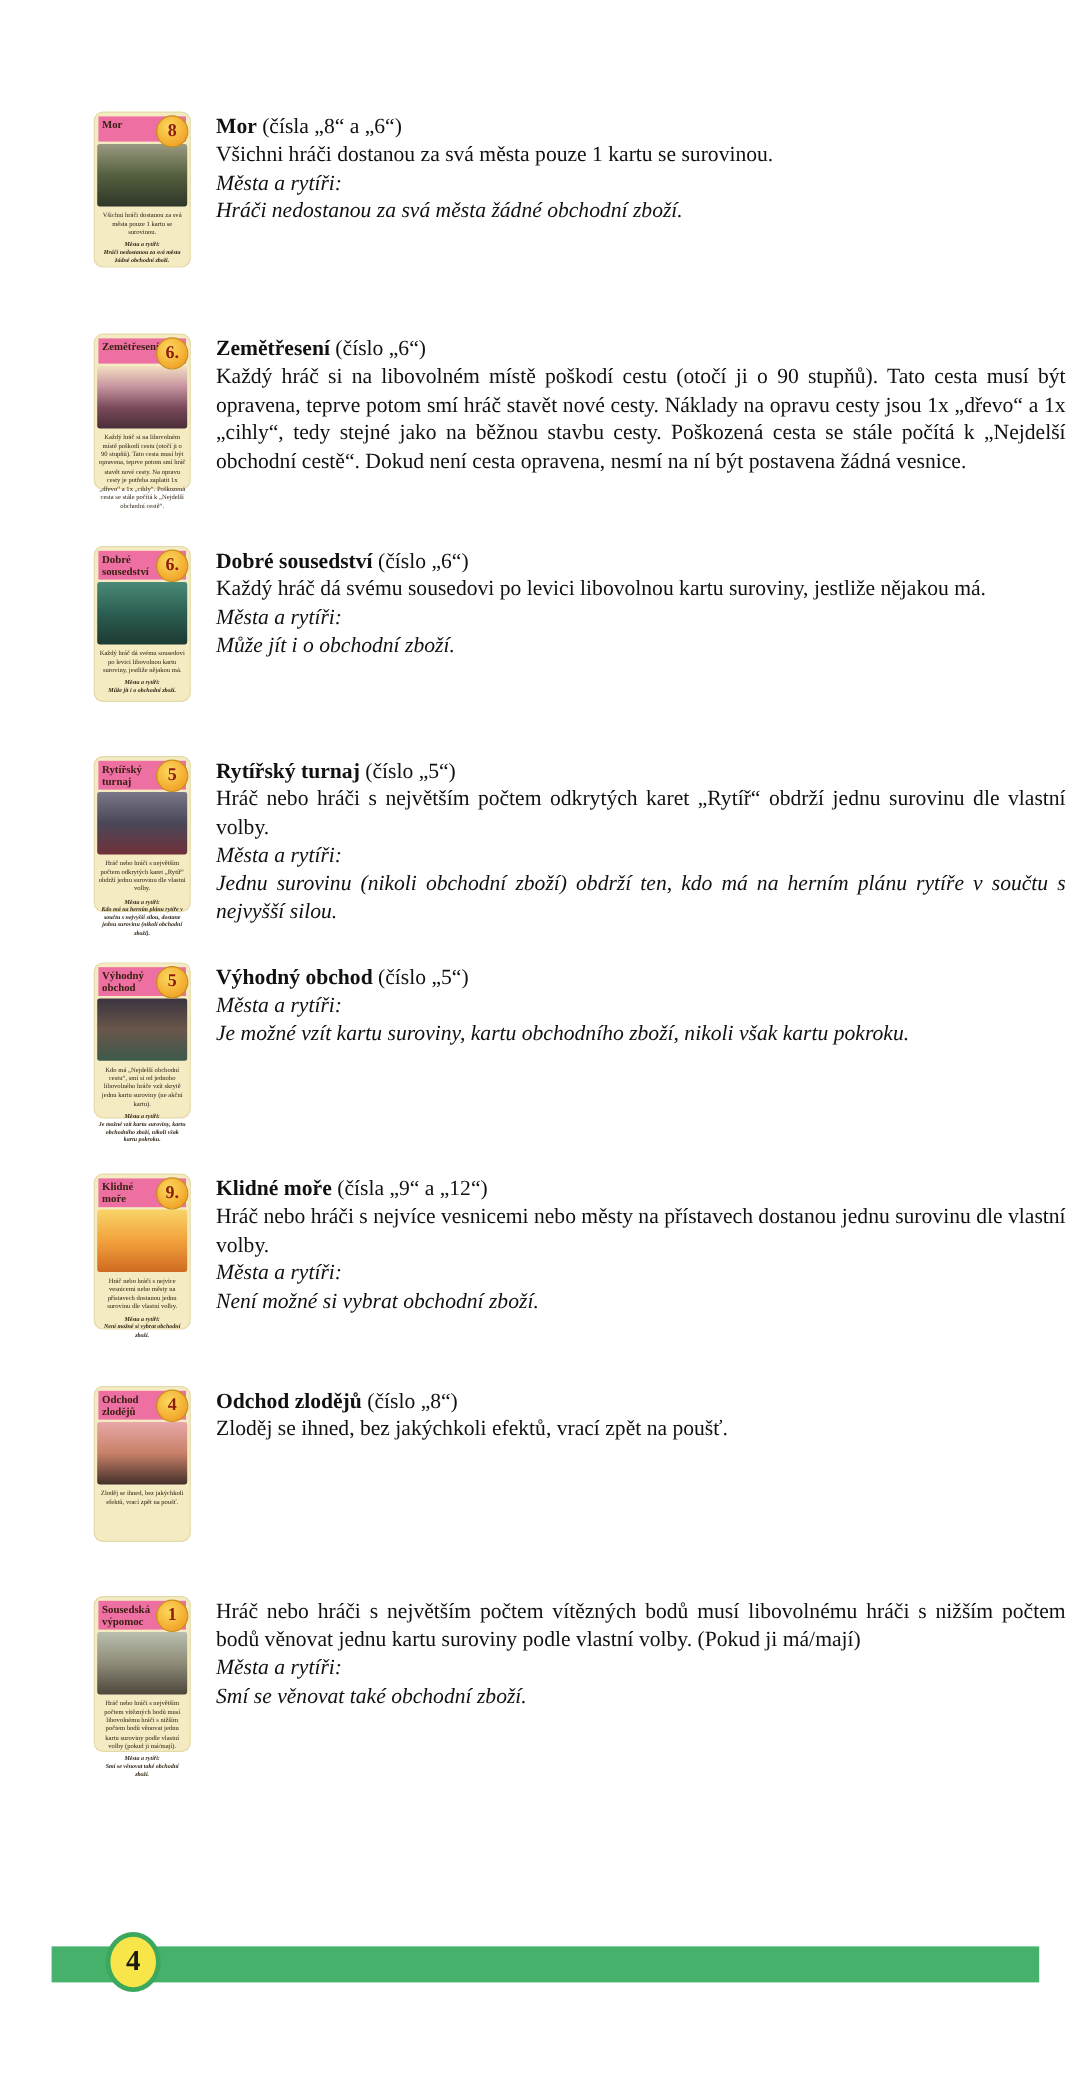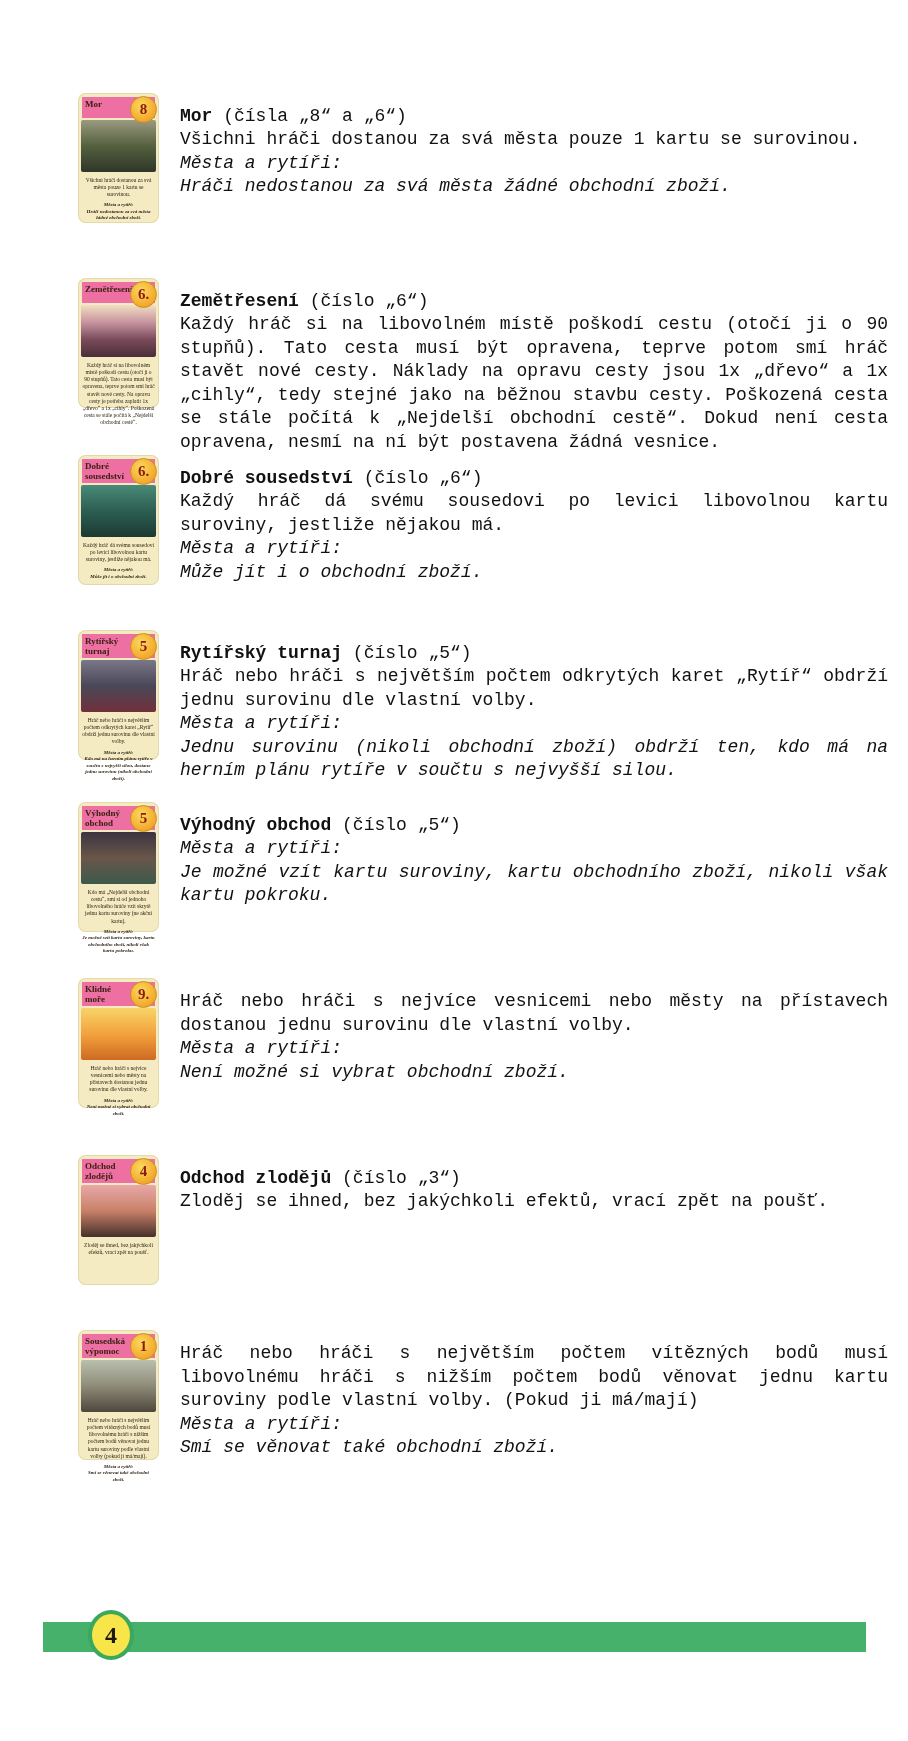--- a/index.html
+++ b/index.html
@@ -16,21 +16,21 @@
   .card-badge{position:absolute;right:-2px;top:-1px;width:25px;height:25px;border-radius:50%;
         background:radial-gradient(circle at 40% 35%,#fbd95e,#f2a82c 70%,#e08a18);
         border:1px solid #c98f1c;color:#8e1b0e;font-weight:bold;font-size:15px;line-height:24px;
         text-align:center;font-family:"Liberation Serif",serif;}
   .card-art{height:52px;margin:2px 3px 0 3px;border-radius:2px;}
   .card-mini{margin-top:5px;padding:0 4px;font-size:5.5px;line-height:1.3;text-align:center;
         color:#2f2213;}
   .card-mini-exp{margin-top:4px;padding:0 4px;font-size:5px;line-height:1.3;text-align:center;
         color:#2f2213;font-style:italic;font-weight:bold;}
   
-  .text{position:absolute;left:180px;top:12px;width:708px;font-family:Liberation Mono, monospace;}
+  .text{position:absolute;left:180px;top:1px;width:708px;}
   .heading{margin:0;font-size:18px;line-height:23px;}
   .heading b{font-weight:bold;}
   .body{margin:0;font-size:18px;line-height:23.5px;text-align:justify;}
   .exp-label{margin:0;font-size:18px;line-height:23.5px;font-style:italic;}
   .exp-text{margin:0;font-size:18px;line-height:23.5px;font-style:italic;text-align:justify;}
   
   .footer-bar{position:absolute;left:43px;top:1622px;width:823px;height:30px;background:#45b16b;}
   .page-badge{position:absolute;left:88px;top:1610px;width:46px;height:50px;border-radius:50%;
         background:#f7e54a;border:4px solid #3ba85e;box-sizing:border-box;text-align:center;
         font-weight:bold;font-size:24px;line-height:42px;color:#1a1a10;
@@ -146,37 +146,38 @@
         <span class="card-badge">9.</span>
       </div>
       <div class="card-art" style="background: linear-gradient(rgb(248, 212, 104), rgb(242, 162, 60), rgb(207, 106, 34));"></div>
       <div class="card-mini">Hráč nebo hráči s nejvíce vesnicemi nebo městy na přístavech dostanou jednu surovinu dle vlastní volby.</div>
       <div class="card-mini-exp">
         <span>Města a rytíři:</span><br>
         <span>Není možné si vybrat obchodní zboží.</span>
       </div>
     </div>
     <div class="text">
+      <p class="heading"><b>Klidné moře</b><span> (čísla „9“ a „12“)</span></p>
       <p class="body">Hráč nebo hráči s nejvíce vesnicemi nebo městy na přístavech dostanou jednu surovinu dle vlastní volby.</p>
       <p class="exp-label">Města a rytíři:</p>
       <p class="exp-text">Není možné si vybrat obchodní zboží.</p>
     </div>
   </section>
 
   <section class="row" style="top:1155px">
     <div class="card">
       <div class="card-header">
         <span class="card-title">Odchod zlodějů</span>
         <span class="card-badge">4</span>
       </div>
       <div class="card-art" style="background: linear-gradient(rgb(232, 168, 168), rgb(200, 128, 104), rgb(69, 48, 42));"></div>
       <div class="card-mini">Zloděj se ihned, bez jakýchkoli efektů, vrací zpět na poušť.</div>
     </div>
     <div class="text">
-      <p class="heading"><b>Odchod zlodějů</b><span> (číslo „3“)</span></p>
+      <p class="heading"><b>Odchod zlodějů</b><span> (číslo „8“)</span></p>
       <p class="body">Zloděj se ihned, bez jakýchkoli efektů, vrací zpět na poušť.</p>
     </div>
   </section>
 
   <section class="row" style="top:1330px">
     <div class="card">
       <div class="card-header">
         <span class="card-title">Sousedská výpomoc</span>
         <span class="card-badge">1</span>
       </div>

